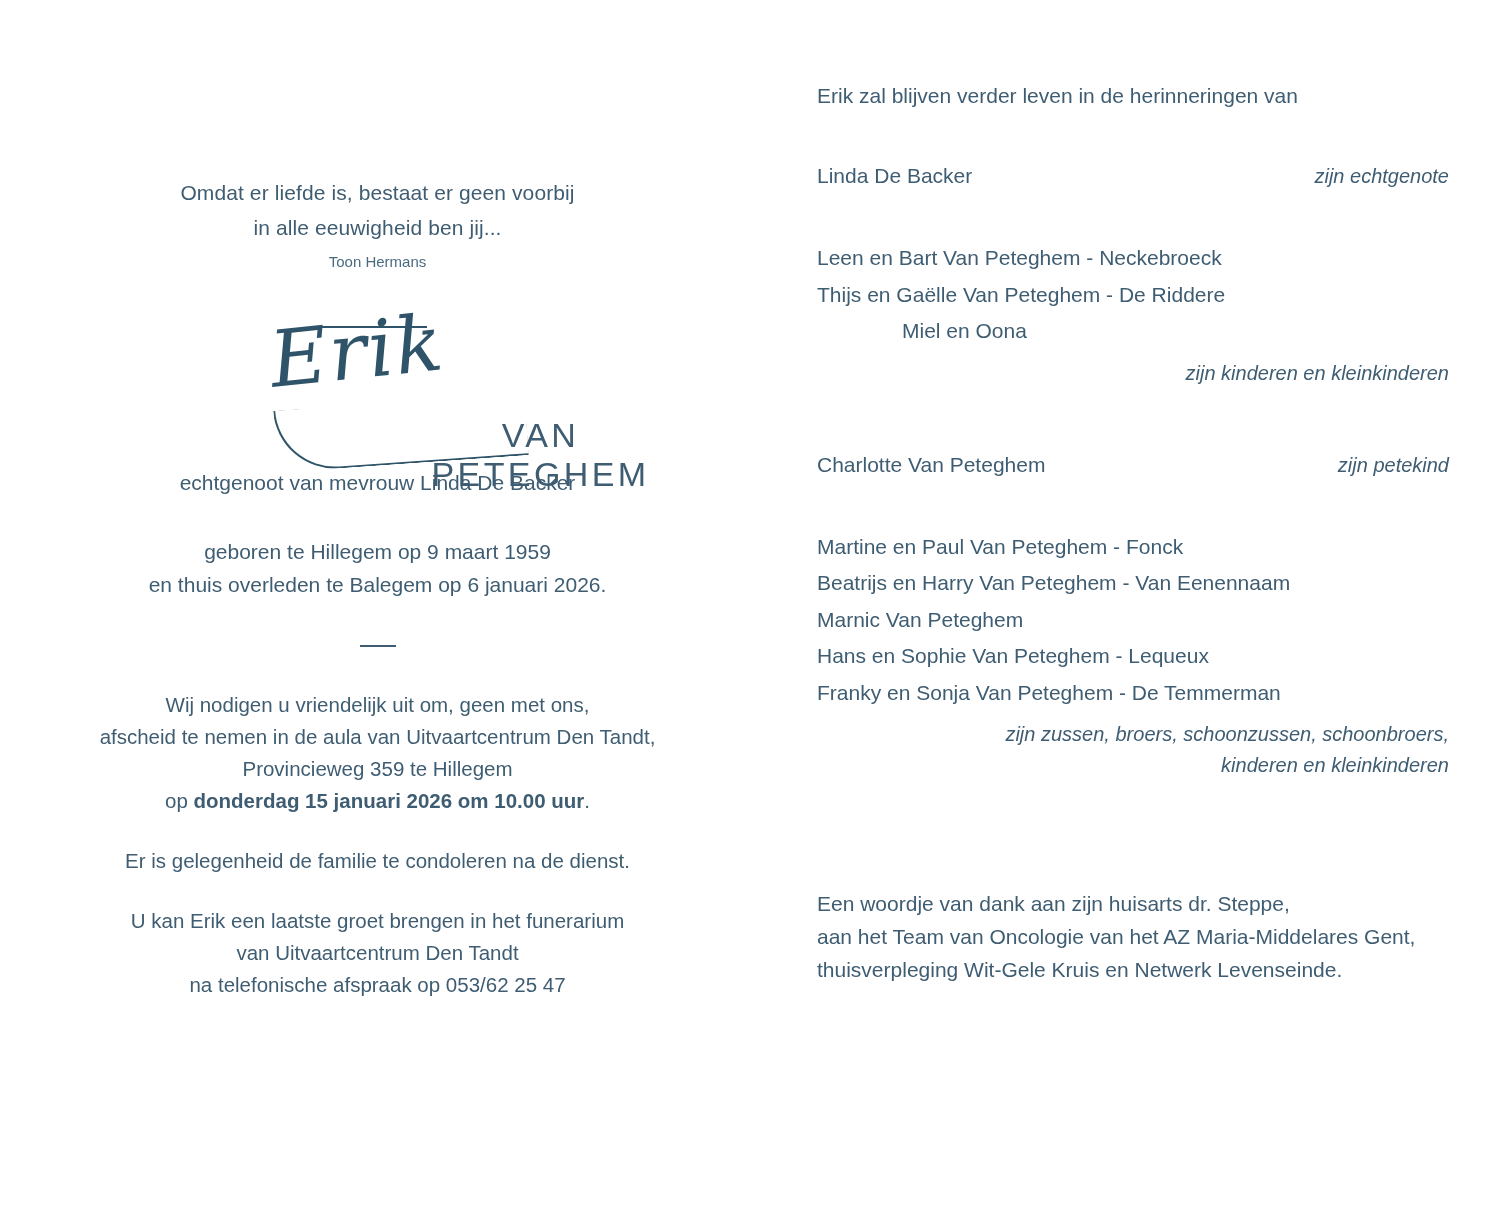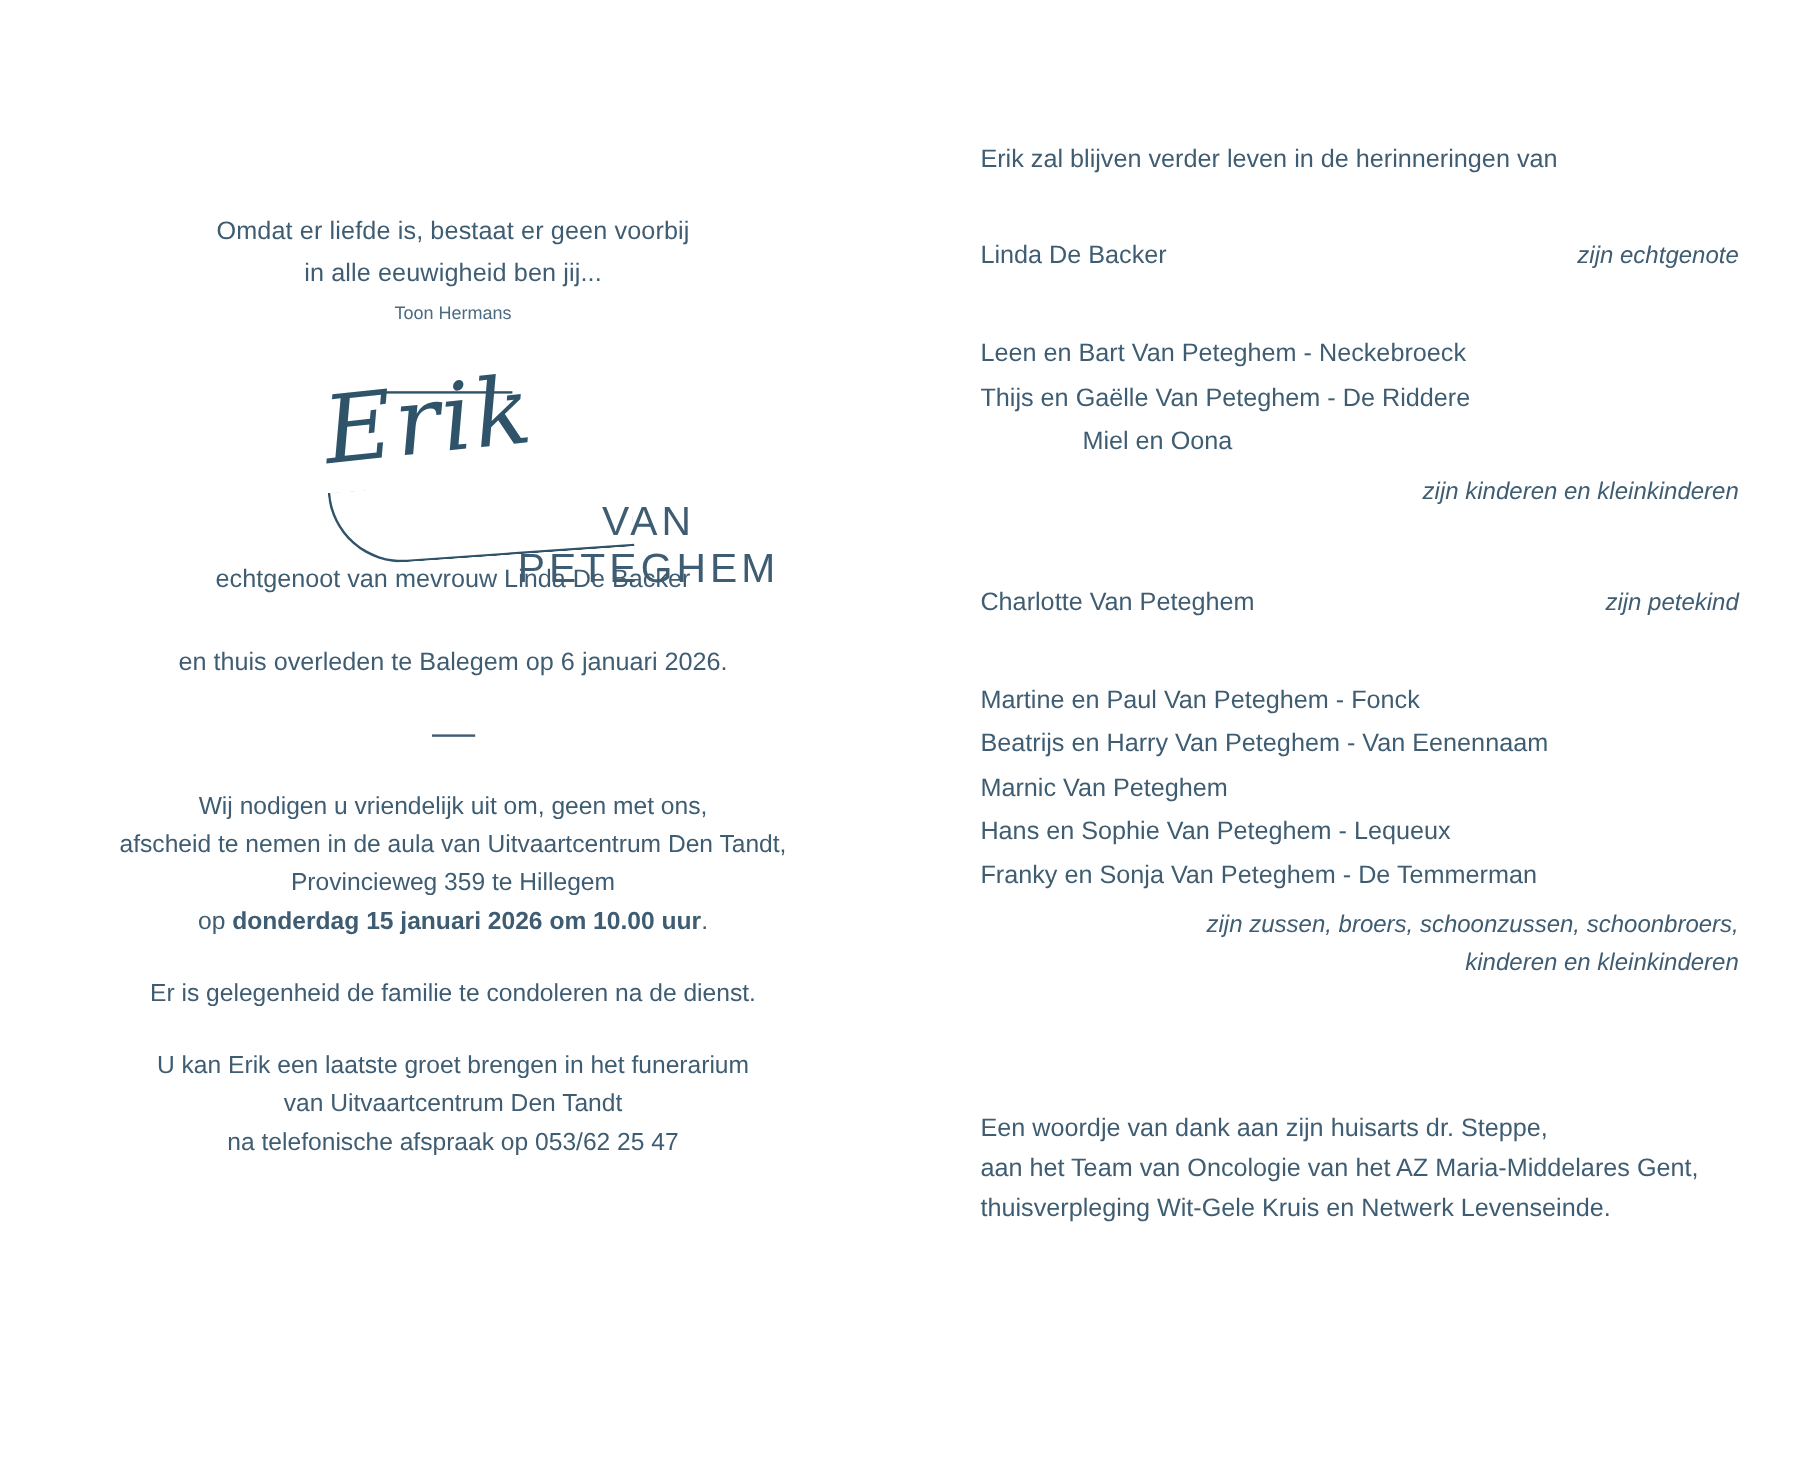--- a/index.html
+++ b/index.html
@@ -23,21 +23,21 @@
   .col {
     box-sizing: border-box;
   }
   .col-left {
     width: 755px;
     padding: 175px 70px 0 70px;
     text-align: center;
   }
   .col-right {
     width: 754px;
-    padding: 117px 60px 0 62px;
+    padding: 80px 60px 0 62px;
   }
 
   
   .quote {
     font-size: 21px;
     line-height: 35px;
     color: #3f5d72;
     letter-spacing: 0.1px;
   }
   .quote-author {
@@ -187,20 +187,21 @@
     <div class="name-block">
       <div class="script-underline"></div>
       <div class="script-name">Erik</div>
       <div class="script-swash"></div>
       <div class="surname">VAN PETEGHEM</div>
     </div>
 
     <div class="spouse">echtgenoot van mevrouw Linda De Backer</div>
 
     <div class="dates">
+      <div>geboren te Hillegem op 9 maart 1959</div>
       <div>en thuis overleden te Balegem op 6 januari 2026.</div>
     </div>
 
     <div class="divider"></div>
 
     <div class="invite">
       <div>Wij nodigen u vriendelijk uit om, geen met ons,</div>
       <div>afscheid te nemen in de aula van Uitvaartcentrum Den Tandt,</div>
       <div>Provincieweg 359 te Hillegem</div>
       <div>

